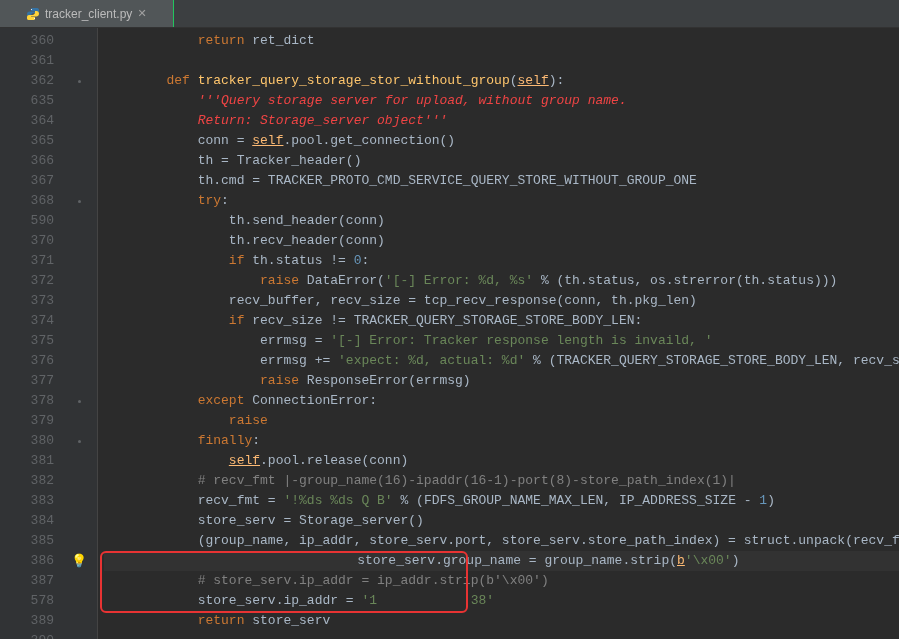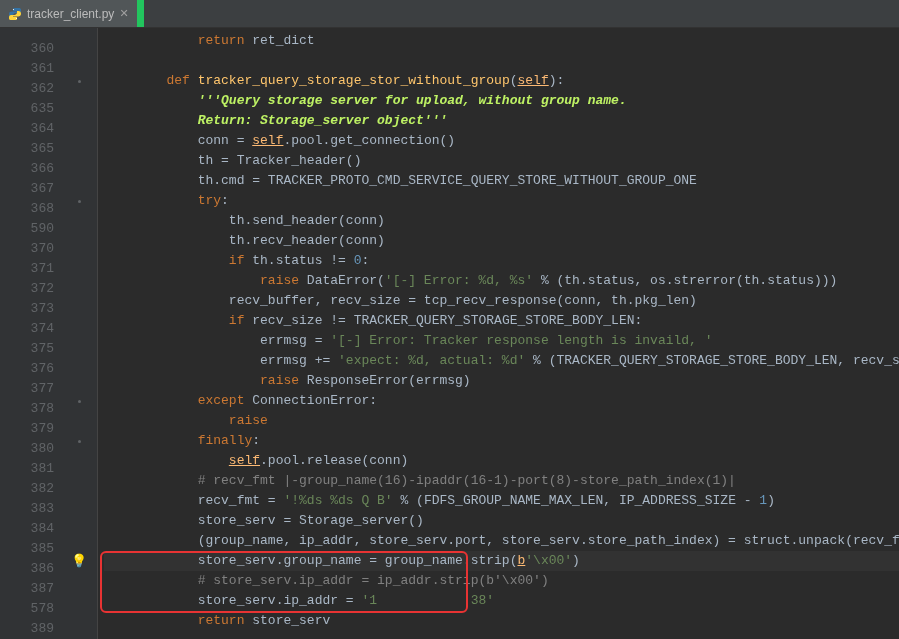--- a/index.html
+++ b/index.html
@@ -16,39 +16,39 @@
   }
   .tab-bar {
     background: #3c3f41;
     height: 28px;
     display: flex;
     border-bottom: 1px solid #323232;
   }
   .tab {
     display: flex;
     align-items: center;
-    padding: 0 8px;
+    padding: 0 26px;
     background: #515658;
     color: #bbbbbb;
-    border-right: 7px solid #22c55e;
+    border-right: 1px solid #22c55e;
     gap: 5px;
     font-family: "Segoe UI", sans-serif;
     font-size: 12px;
     cursor: pointer;
   }
   .tab-icon { width:14px;height:14px;display:inline-flex;align-items:center;justify-content:center; }
   .tab-close { color:#a0a0a0;font-size:11px;cursor:pointer; }
   .editor {
     display: flex;
     height: calc(100% - 28px);
   }
   .gutter {
     background: #313335;
     width: 62px;
-    padding-top: 11px;
+    padding-top: 3px;
     color: #606366;
     text-align: right;
     user-select: none;
   }
   .gutter .ln { height: 20px; line-height:20px; padding-right: 8px; position:relative;}
   .marker-col {
     width: 36px;
     background: #313335;
     border-right: 1px solid #444;
     padding-top:3px;
@@ -59,25 +59,25 @@
   .code {
     flex:1;
     padding-top:3px;
     padding-left: 6px;
     overflow:hidden;
   }
   .codeline { height:20px; line-height:20px; white-space: pre; }
   .kw { color:#cc7832; }
   .self { color:#fdba74;text-decoration:underline; }
   .str { color:#6a8759; }
-  .docstr { color:#bef264; font-style:italic;font-weight:bold;}
+  .docstr { color:#ef4444; font-style:italic;}
   .num { color:#6897bb; }
   .fn { color:#ffc66d; }
   .comment { color:#808080; }
-  .hl-line { background:#323232; display:block; }
+  .hl-line { background:#323232; display:block;text-align:center; }
   .red-box {
     position:absolute;
     border:2px solid #e83333;
     border-radius:6px;
     pointer-events:none;
   }
 </style>
 </head>
 <body>
 

